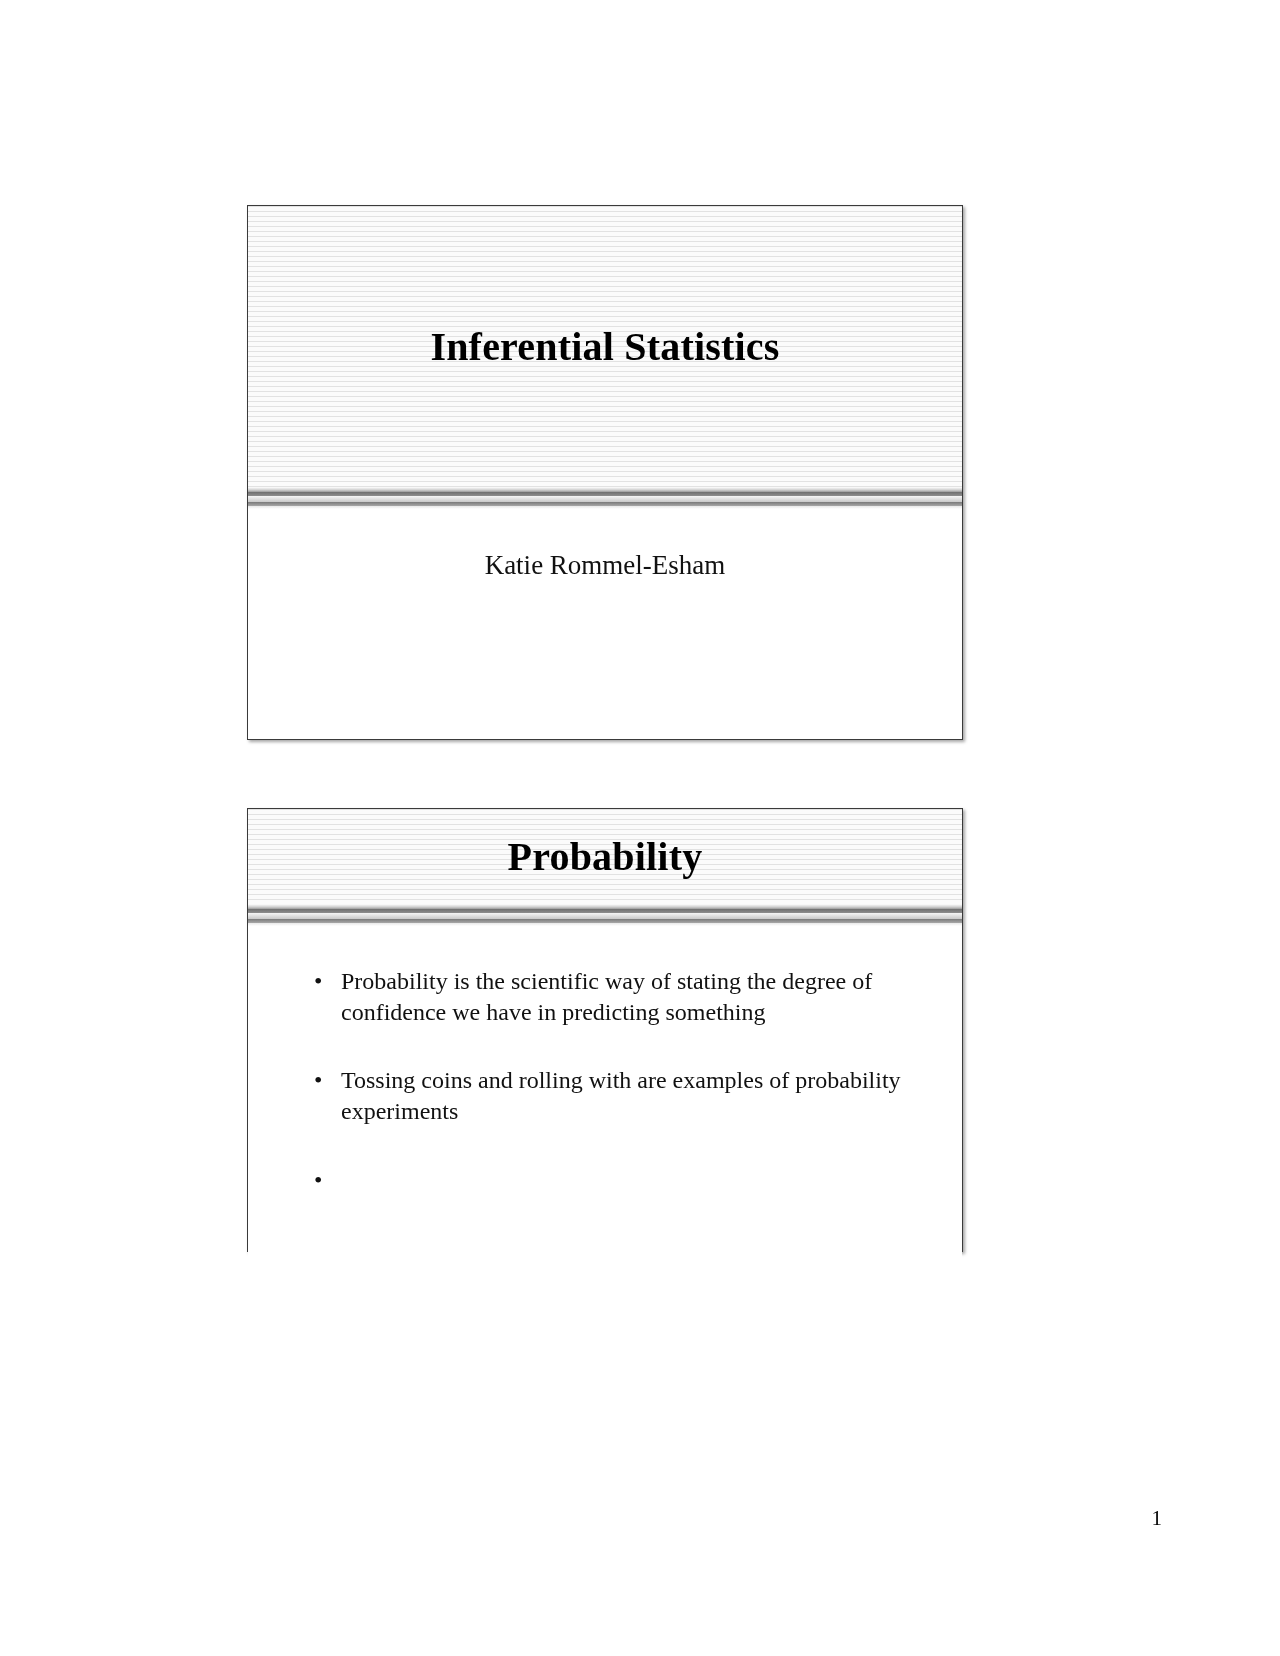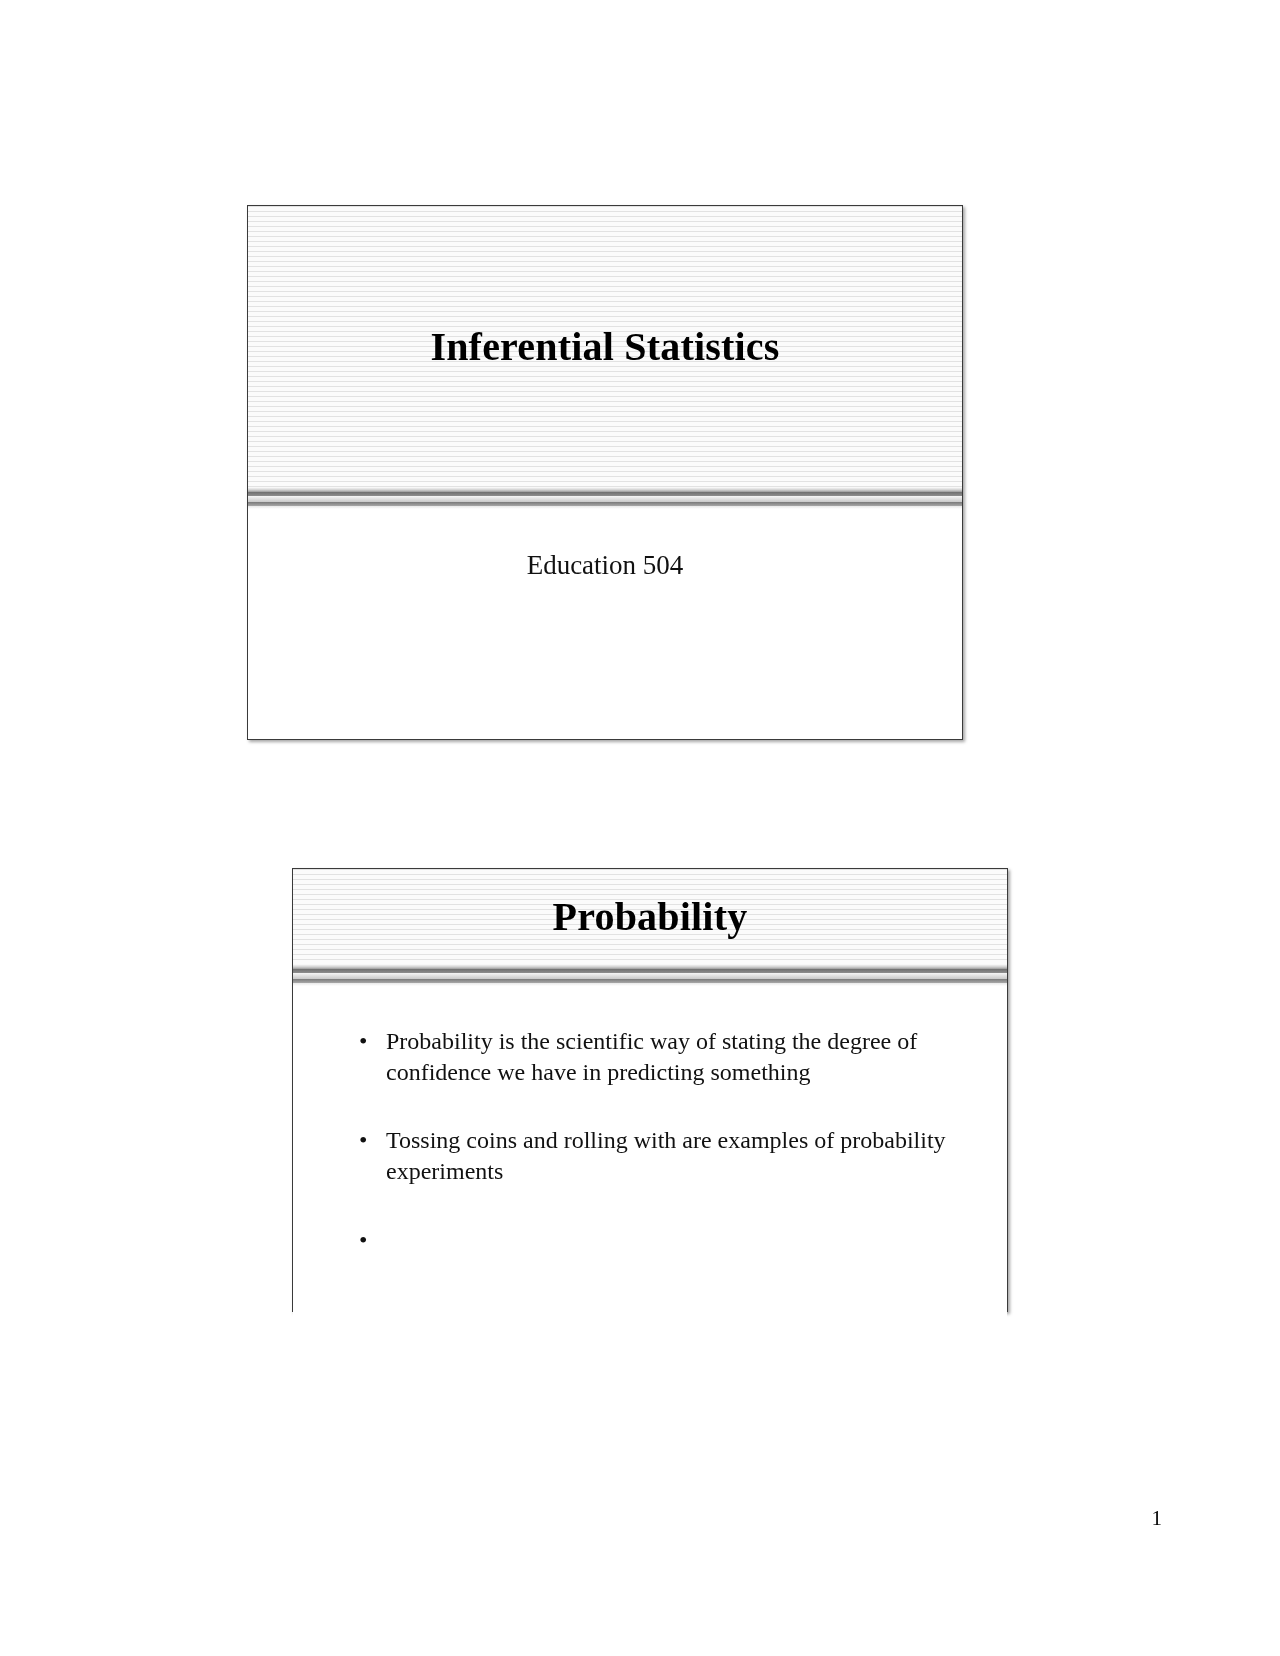--- a/index.html
+++ b/index.html
@@ -34,24 +34,23 @@
 
   #slide-1 {
     left: 247px;
     top: 205px;
     width: 716px;
     height: 535px;
   }
 
   #slide-2 {
     left: 247px;
-    top: 868px;
+    top: 808px;
     width: 716px;
     height: 444px;
-    margin-left: 45px;
   }
 
   
   .title-band {
     position: absolute;
     left: 0;
     top: 0;
     width: 100%;
     box-sizing: border-box;
     background-color: #f2f2f2;
@@ -177,21 +176,21 @@
     <div class="divider">
       <div class="d1"></div>
       <div class="d2"></div>
       <div class="d3"></div>
       <div class="d4"></div>
       <div class="d5"></div>
     </div>
 
     <div class="body-area">
       <div class="subtitle-block">
-        <div class="center-line">Education 504</div>
+        <div class="center-line">Katie Rommel-Esham</div>
       </div>
     </div>
 
   </div>
 
   <div class="slide" id="slide-2">
 
     <div class="title-band">
       <div class="title-text">Probability</div>
     </div>

